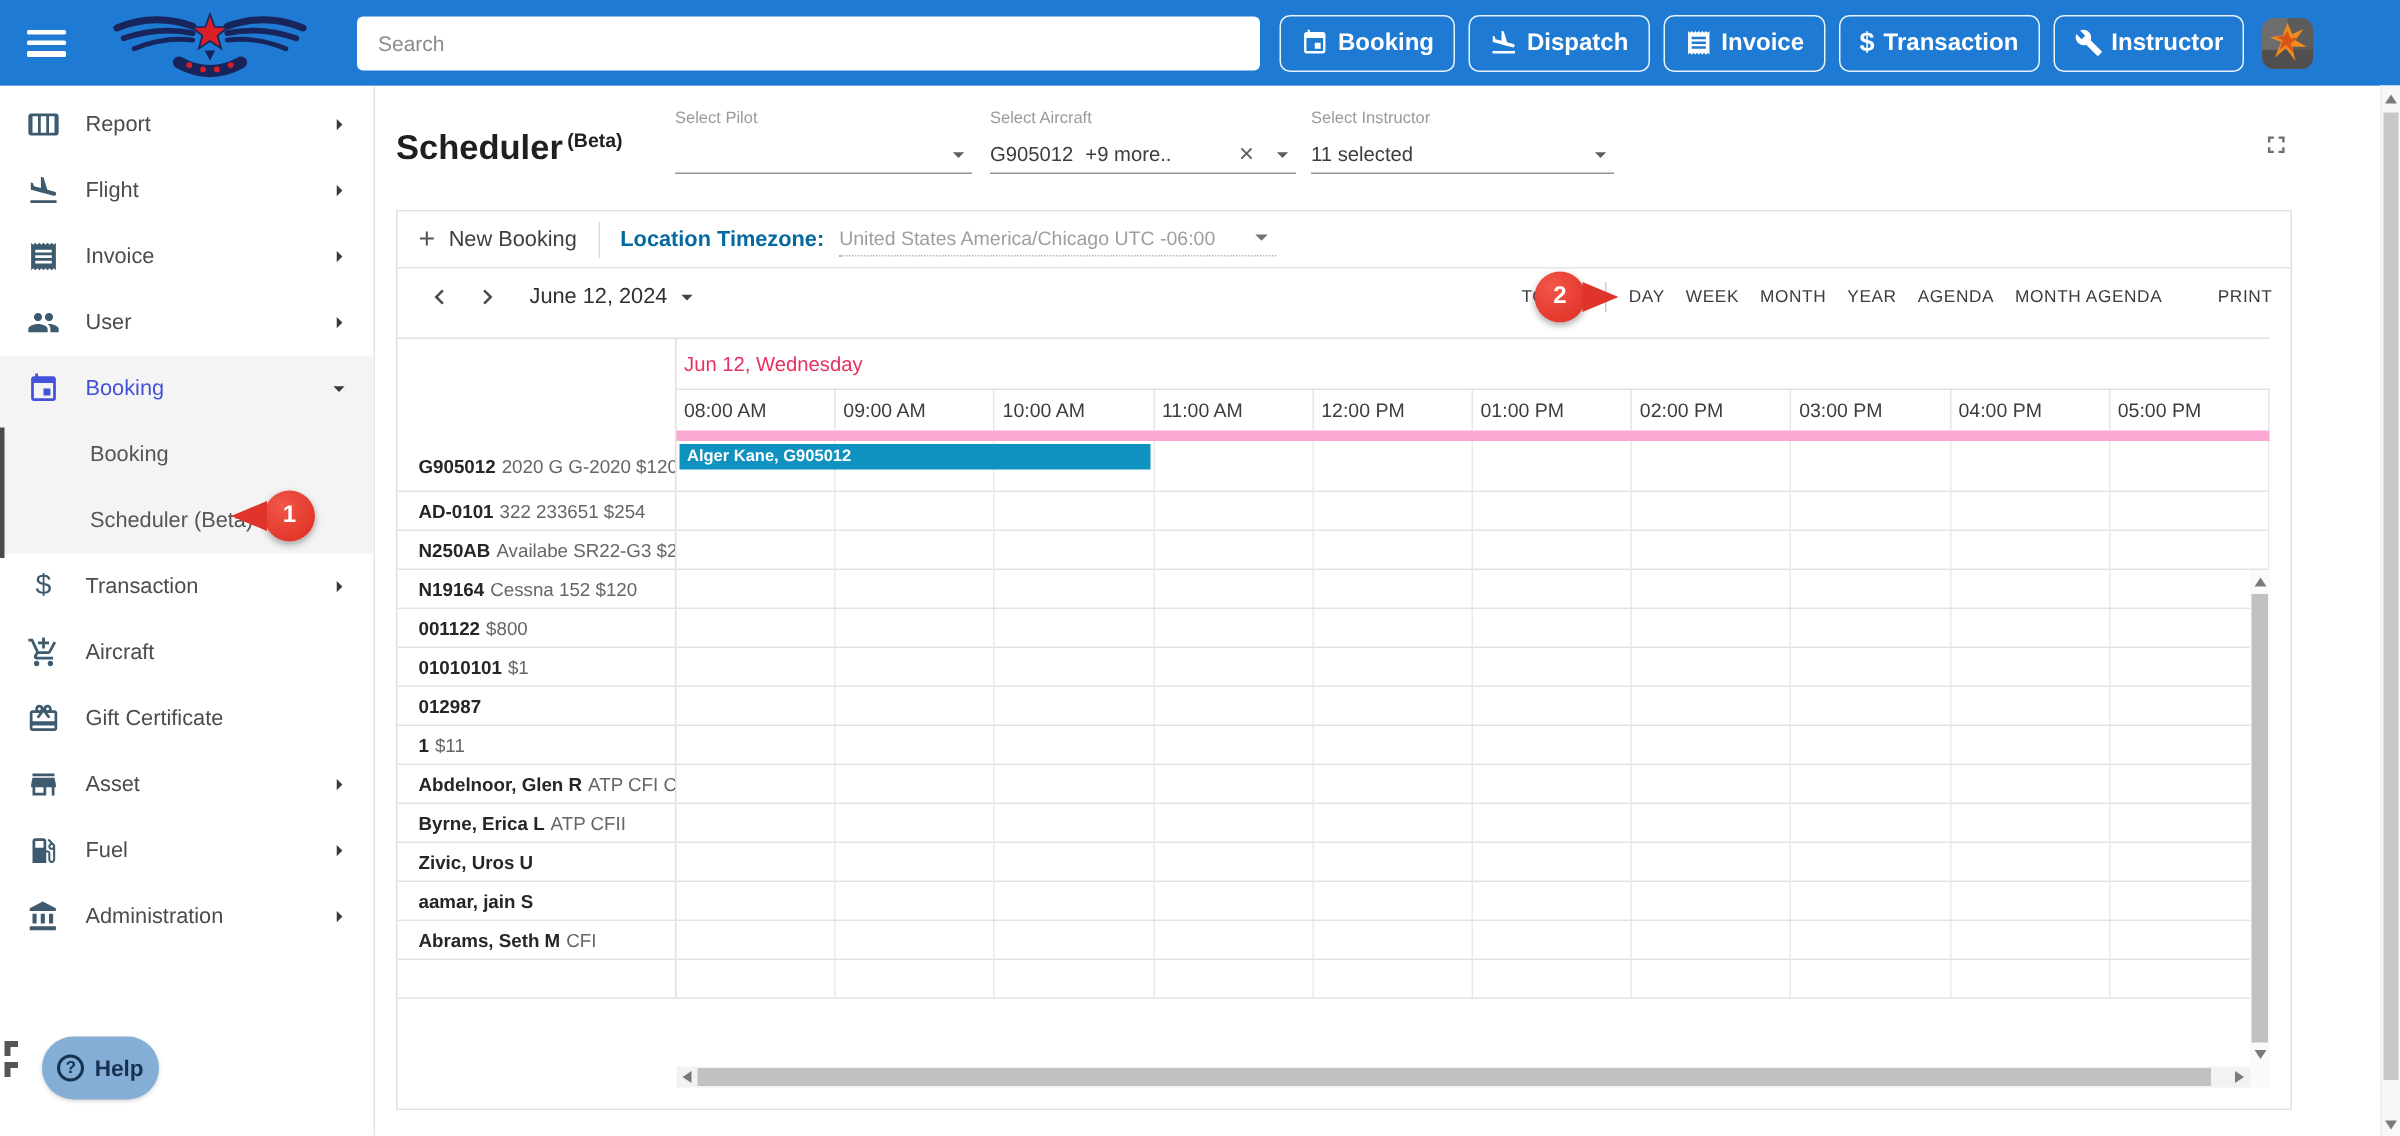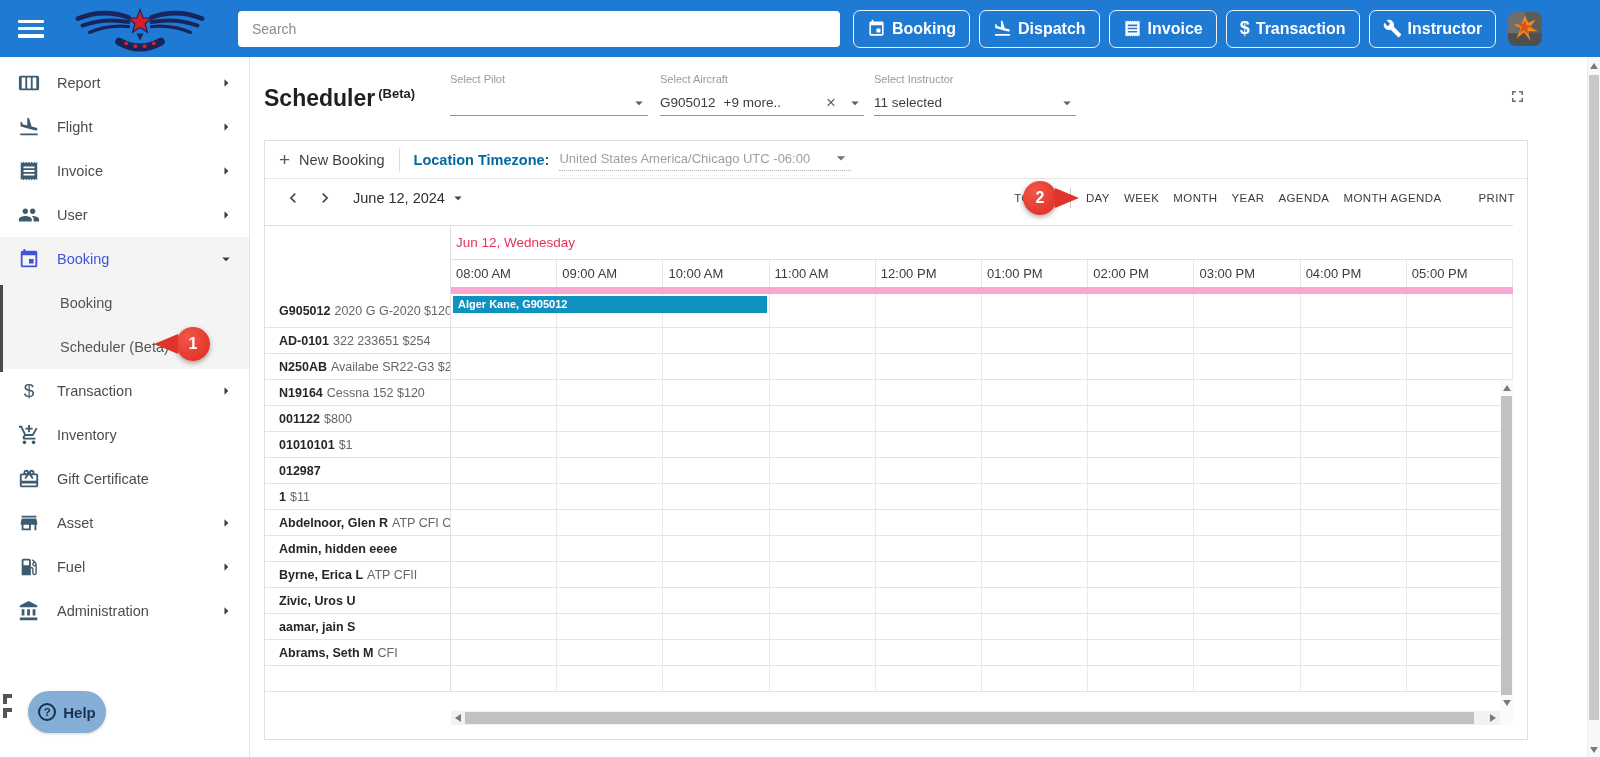--- a/index.html
+++ b/index.html
@@ -297,21 +297,21 @@
             <path d="M10 17l5-5-5-5v10z"></path>
           </svg>
         </span>
       </div>
       <div class="sb-item">
         <span class="ic">
           <svg viewBox="0 0 24 24" width="22" height="22" fill="currentColor">
             <path d="M11 9h2V6h3V4h-3V1h-2v3H8v2h3v3zm-4 9c-1.1 0-1.99.9-1.99 2S5.9 22 7 22s2-.9 2-2-.9-2-2-2zm10 0c-1.1 0-1.99.9-1.99 2s.89 2 1.99 2 2-.9 2-2-.9-2-2-2zm-9.83-3.25l.03-.12.9-1.63h7.45c.75 0 1.41-.41 1.75-1.03l3.86-7.01L19.42 4h-.01l-1.1 2-2.76 5H8.53l-.13-.27L6.16 6l-.95-2-.94-2H1v2h2l3.6 7.59-1.35 2.45c-.16.28-.25.61-.25.96 0 1.1.9 2 2 2h12v-2H7.42c-.13 0-.25-.11-.25-.25z"></path>
           </svg>
         </span>
-        <span class="lbl">Inventory</span>
+        <span class="lbl">Aircraft</span>
       </div>
       <div class="sb-item">
         <span class="ic">
           <svg viewBox="0 0 24 24" width="22" height="22" fill="currentColor">
             <path d="M20 6h-2.18c.11-.31.18-.65.18-1 0-1.66-1.34-3-3-3-1.05 0-1.96.54-2.5 1.35l-.5.67-.5-.68C10.96 2.54 10.05 2 9 2 7.34 2 6 3.34 6 5c0 .35.07.69.18 1H4c-1.11 0-1.99.89-1.99 2L2 19c0 1.11.89 2 2 2h16c1.11 0 2-.89 2-2V8c0-1.11-.89-2-2-2zm-5-2c.55 0 1 .45 1 1s-.45 1-1 1-1-.45-1-1 .45-1 1-1zM9 4c.55 0 1 .45 1 1s-.45 1-1 1-1-.45-1-1 .45-1 1-1zm11 15H4v-2h16v2zm0-5H4V8h5.08L7 10.83 8.62 12 11 8.76l1-1.36 1 1.36L15.38 12 17 10.83 14.92 8H20v6z"></path>
           </svg>
         </span>
         <span class="lbl">Gift Certificate</span>
       </div>
       <div class="sb-item">
@@ -632,35 +632,20 @@
             <div class="s-cell"></div>
             <div class="s-cell"></div>
             <div class="s-cell"></div>
             <div class="s-cell"></div>
             <div class="s-cell"></div>
             <div class="s-cell"></div>
             <div class="s-cell"></div>
           </div>
           <div class="s-row">
             <div class="s-label">
-              <b>Admin, hidden eeee</b>
-            </div>
-            <div class="s-cell"></div>
-            <div class="s-cell"></div>
-            <div class="s-cell"></div>
-            <div class="s-cell"></div>
-            <div class="s-cell"></div>
-            <div class="s-cell"></div>
-            <div class="s-cell"></div>
-            <div class="s-cell"></div>
-            <div class="s-cell"></div>
-            <div class="s-cell"></div>
-          </div>
-          <div class="s-row">
-            <div class="s-label">
               <b>Byrne, Erica L</b>
               <span>ATP CFII</span>
             </div>
             <div class="s-cell"></div>
             <div class="s-cell"></div>
             <div class="s-cell"></div>
             <div class="s-cell"></div>
             <div class="s-cell"></div>
             <div class="s-cell"></div>
             <div class="s-cell"></div>

